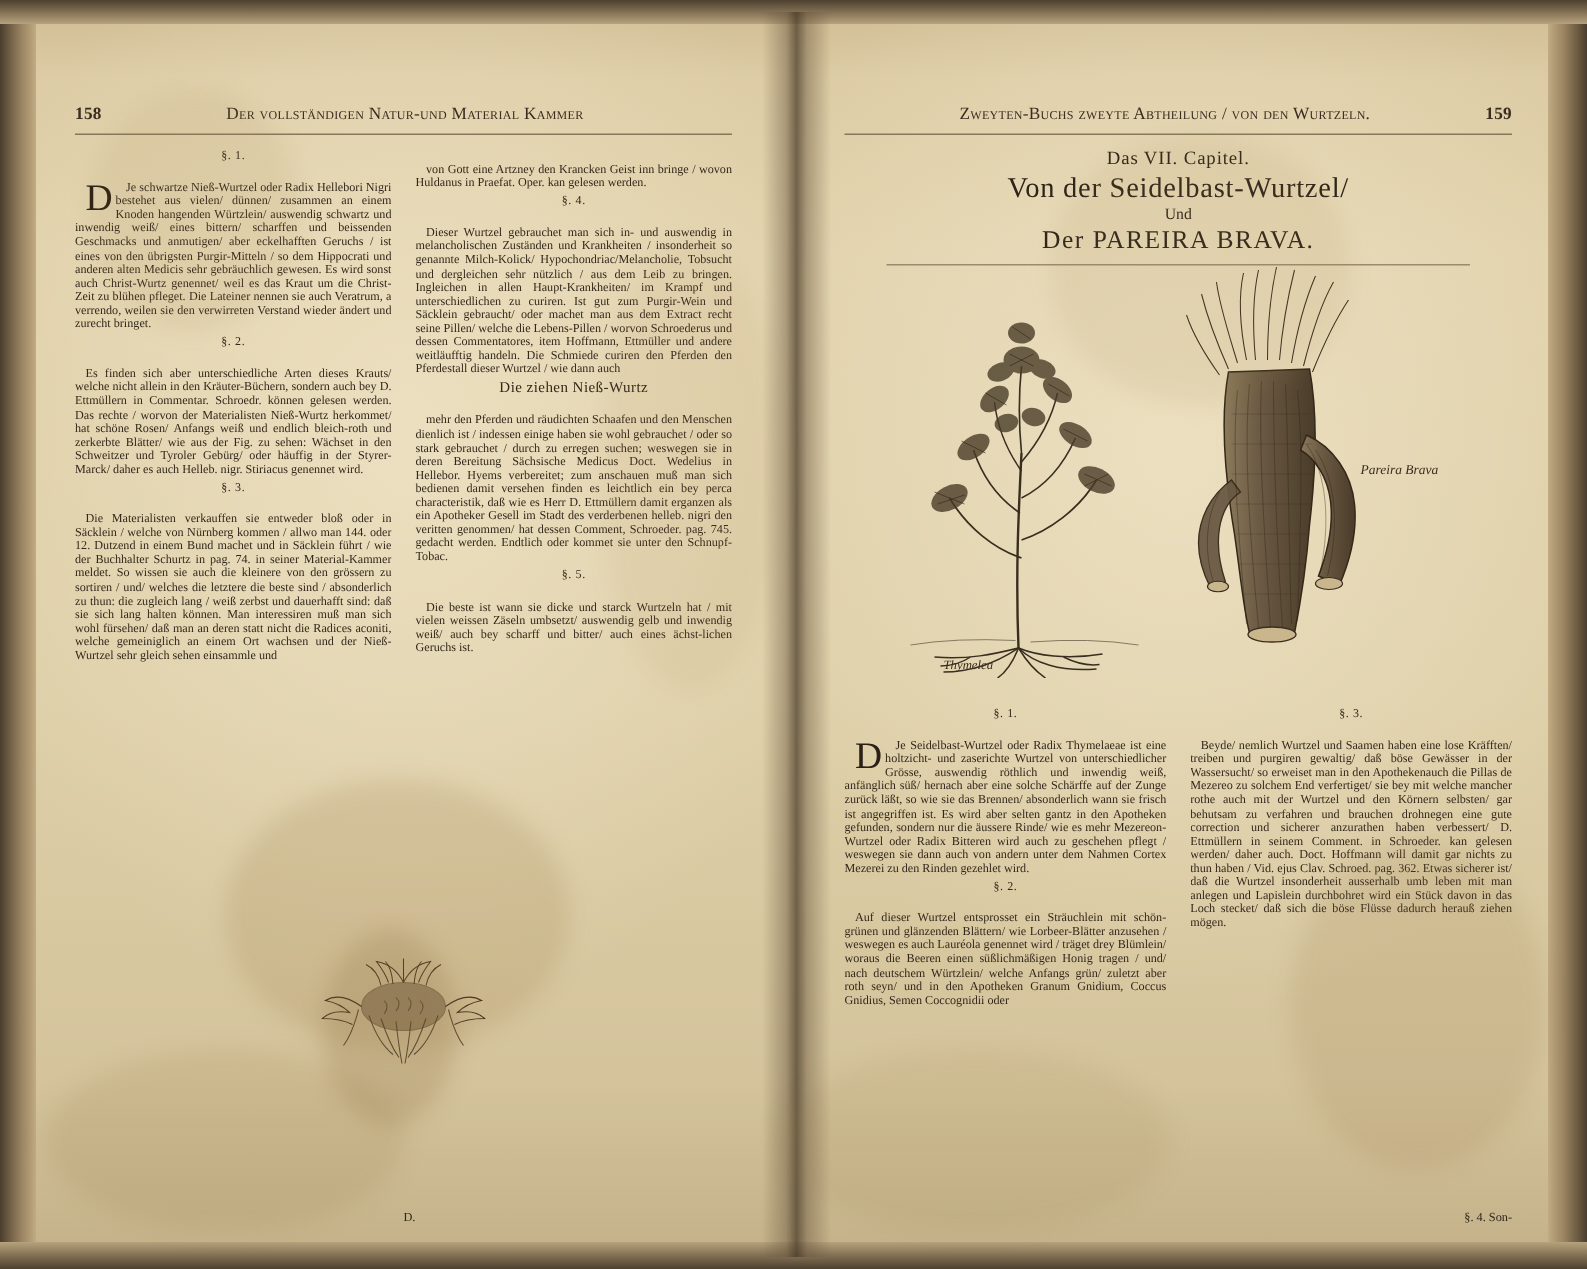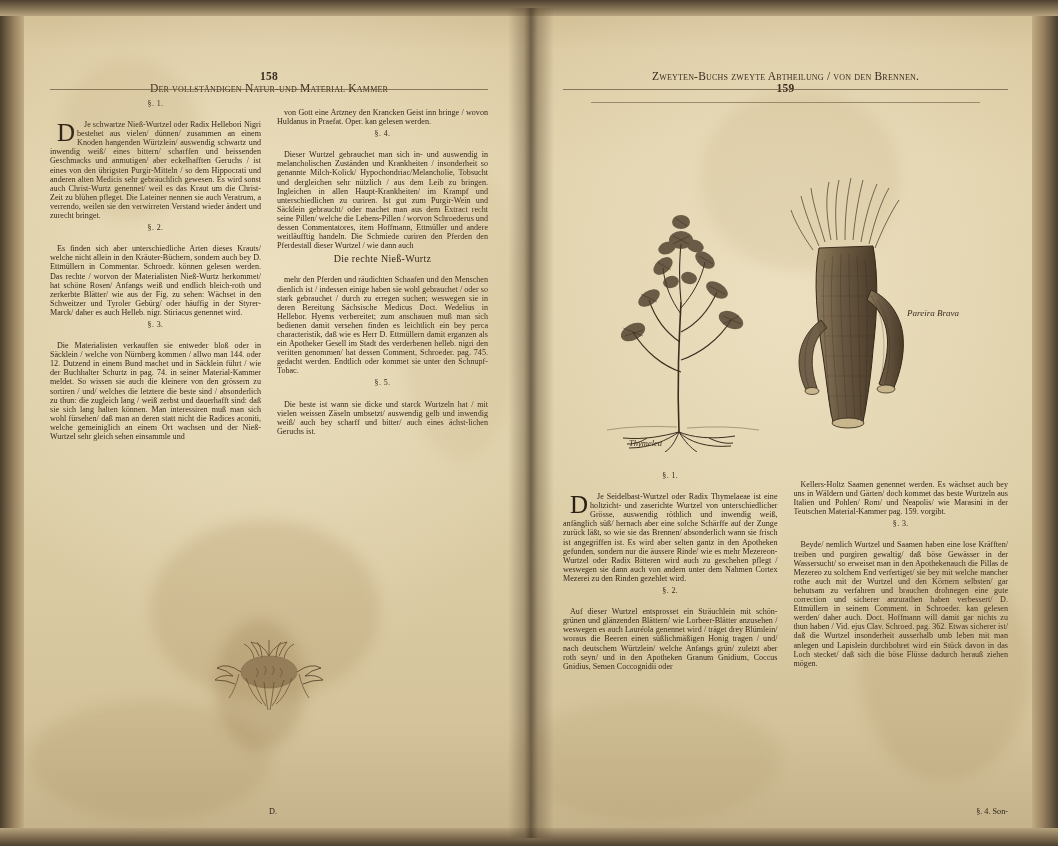--- a/index.html
+++ b/index.html
@@ -79,24 +79,23 @@
   .page-r { left: 527px; width: 517px; }
 
   .running-head {
     position: absolute;
     top: 70px;
     left: 36px; right: 36px;
     font-size: 11.5px;
     letter-spacing: .2px;
     color: #3a2d20;
     display: flex;
-    align-items: center;
+    align-items: flex-end;
     justify-content: space-between;
     font-variant: small-caps;
-    flex-direction: column;
   }
   .running-head .rule {
     position: absolute;
     left: 0; right: 0; top: 19px;
     border-top: 1px solid #6b5840;
     opacity: .75;
   }
   .rh-title { flex: 1; text-align: center; font-size: 11.5px; font-family: Liberation Serif, serif; }
   .folio { font-size: 11.5px; font-weight: bold; }
 
@@ -214,21 +213,21 @@
         <div class="sect">§. 3.</div>
         <p>Die Materialisten verkauffen sie entweder bloß oder in Säcklein / welche von Nürnberg kommen / allwo man 144. oder 12. Dutzend in einem Bund machet und in Säcklein führt / wie der Buchhalter Schurtz in pag. 74. in seiner Material-Kammer meldet. So wissen sie auch die kleinere von den grössern zu sortiren / und/ welches die letztere die beste sind / absonderlich zu thun: die zugleich lang / weiß zerbst und dauerhafft sind: daß sie sich lang halten können. Man interessiren muß man sich wohl fürsehen/ daß man an deren statt nicht die Radices aconiti, welche gemeiniglich an einem Ort wachsen und der Nieß-Wurtzel sehr gleich sehen einsammle und</p>
       </div>
 
       <div class="col">
         <p>von Gott eine Artzney den Krancken Geist inn bringe / wovon Huldanus in Praefat. Oper. kan gelesen werden.</p>
 
         <div class="sect">§. 4.</div>
         <p>Dieser Wurtzel gebrauchet man sich in- und auswendig in melancholischen Zuständen und Krankheiten / insonderheit so genannte Milch-Kolick/ Hypochondriac/Melancholie, Tobsucht und dergleichen sehr nützlich / aus dem Leib zu bringen. Ingleichen in allen Haupt-Krankheiten/ im Krampf und unterschiedlichen zu curiren. Ist gut zum Purgir-Wein und Säcklein gebraucht/ oder machet man aus dem Extract recht seine Pillen/ welche die Lebens-Pillen / worvon Schroederus und dessen Commentatores, item Hoffmann, Ettmüller und andere weitläufftig handeln. Die Schmiede curiren den Pferden den Pferdestall dieser Wurtzel / wie dann auch</p>
 
-        <div class="subhead">Die rechte Nieß-Wurtz</div>
+        <div class="subhead">Die ziehen Nieß-Wurtz</div>
         <p>mehr den Pferden und räudichten Schaafen und den Menschen dienlich ist / indessen einige haben sie wohl gebrauchet / oder so stark gebrauchet / durch zu erregen suchen; weswegen sie in deren Bereitung Sächsische Medicus Doct. Wedelius in Hellebor. Hyems verbereitet; zum anschauen muß man sich bedienen damit versehen finden es leichtlich ein bey perca characteristik, daß wie es Herr D. Ettmüllern damit erganzen als ein Apotheker Gesell im Stadt des verderbenen helleb. nigri den veritten genommen/ hat dessen Comment, Schroeder. pag. 745. gedacht werden. Endtlich oder kommet sie unter den Schnupf-Tobac.</p>
 
         <div class="sect">§. 5.</div>
         <p>Die beste ist wann sie dicke und starck Wurtzeln hat / mit vielen weissen Zäseln umbsetzt/ auswendig gelb und inwendig weiß/ auch bey scharff und bitter/ auch eines ächst-lichen Geruchs ist.</p>
       </div>
     </div>
 
     <div class="fleuron" style="bottom:118px;">
       <svg width="150" height="86" viewBox="0 0 150 86">
         <g stroke="#3b2f20" fill="none" stroke-width="0.7">
@@ -260,26 +259,32 @@
           </g>
         </g>
       </svg>
     </div>
 
     <div class="catchword-l">D.</div>
   </div>
 
   <div class="page page-r">
     <div class="running-head">
-      <span class="rh-title">Zweyten-Buchs zweyte Abtheilung / von den Brennen.</span>
+      <span class="rh-title">Zweyten-Buchs zweyte Abtheilung / von den Wurtzeln.</span>
       <span class="folio">159</span>
       <div class="rule"></div>
     </div>
 
     <div style="position:absolute; top:98px; left:36px; right:36px;">
+      <div class="chaphead">
+        <div class="l1">Das VII. Capitel.</div>
+        <div class="l2">Von der Seidelbast-Wurtzel/</div>
+        <div class="l3">Und</div>
+        <div class="l4">Der PAREIRA BRAVA.</div>
+      </div>
       <div class="chaprule"></div>
     </div>
 
     <div class="plate" style="top:170px; left:240px; width:200px; height:290px;">
       <svg width="200" height="290" viewBox="0 0 200 290">
         <defs>
           <linearGradient id="rootg" x1="0" y1="0" x2="1" y2="0">
             <stop offset="0%" stop-color="#8c7a5c"></stop>
             <stop offset="40%" stop-color="#6a5943"></stop>
             <stop offset="100%" stop-color="#4a3c2a"></stop>
@@ -385,21 +390,20 @@
     </div>
 
     <div class="cols" style="top:468px;">
       <div class="col">
         <div class="sect">§. 1.</div>
         <p class="dropcap-p"><span class="dropcap">D</span><span>Je Seidelbast-Wurtzel oder Radix Thymelaeae ist eine holtzicht- und zaserichte Wurtzel von unterschiedlicher Grösse, auswendig röthlich und inwendig weiß, anfänglich süß/ hernach aber eine solche Schärffe auf der Zunge zurück läßt, so wie sie das Brennen/ absonderlich wann sie frisch ist angegriffen ist. Es wird aber selten gantz in den Apotheken gefunden, sondern nur die äussere Rinde/ wie es mehr Mezereon-Wurtzel oder Radix Bitteren wird auch zu geschehen pflegt / weswegen sie dann auch von andern unter dem Nahmen Cortex Mezerei zu den Rinden gezehlet wird.</span></p>
         <div class="sect">§. 2.</div>
         <p>Auf dieser Wurtzel entsprosset ein Sträuchlein mit schön-grünen und glänzenden Blättern/ wie Lorbeer-Blätter anzusehen / weswegen es auch Lauréola genennet wird / träget drey Blümlein/ woraus die Beeren einen süßlichmäßigen Honig tragen / und/ nach deutschem Würtzlein/ welche Anfangs grün/ zuletzt aber roth seyn/ und in den Apotheken Granum Gnidium, Coccus Gnidius, Semen Coccognidii oder</p>
       </div>
       <div class="col">
-        <p>Kellers-Holtz Saamen genennet werden. Es wächset auch bey uns in Wäldern und Gärten/ doch kommet das beste Wurtzeln aus Italien und Pohlen/ Rom/ und Neapolis/ wie Marasini in der Teutschen Material-Kammer pag. 159. vorgibt.</p>
         <div class="sect">§. 3.</div>
         <p>Beyde/ nemlich Wurtzel und Saamen haben eine lose Kräfften/ treiben und purgiren gewaltig/ daß böse Gewässer in der Wassersucht/ so erweiset man in den Apothekenauch die Pillas de Mezereo zu solchem End verfertiget/ sie bey mit welche mancher rothe auch mit der Wurtzel und den Körnern selbsten/ gar behutsam zu verfahren und brauchen drohnegen eine gute correction und sicherer anzurathen haben verbessert/ D. Ettmüllern in seinem Comment. in Schroeder. kan gelesen werden/ daher auch. Doct. Hoffmann will damit gar nichts zu thun haben / Vid. ejus Clav. Schroed. pag. 362. Etwas sicherer ist/ daß die Wurtzel insonderheit ausserhalb umb leben mit man anlegen und Lapislein durchbohret wird ein Stück davon in das Loch stecket/ daß sich die böse Flüsse dadurch herauß ziehen mögen.</p>
       </div>
     </div>
 
     <div class="catchword">§. 4. Son-</div>
   </div>
 
   <div class="gutter"></div>
 

